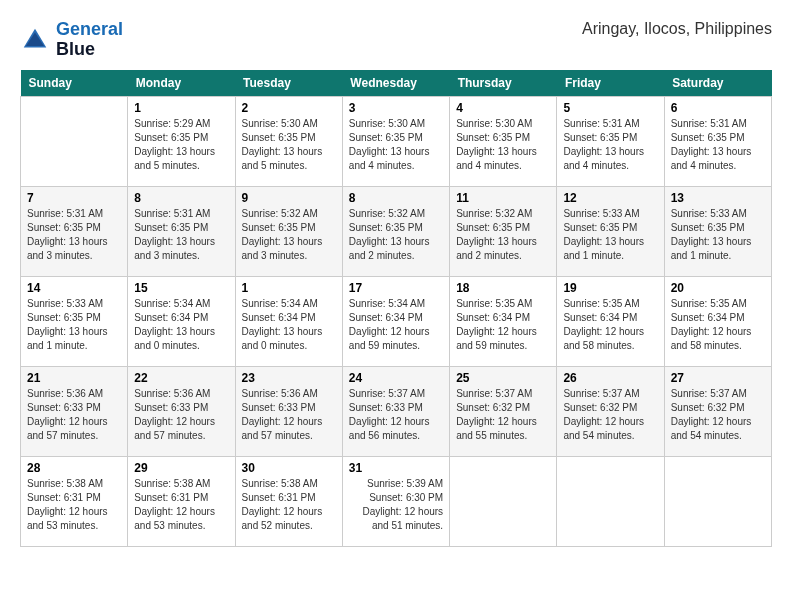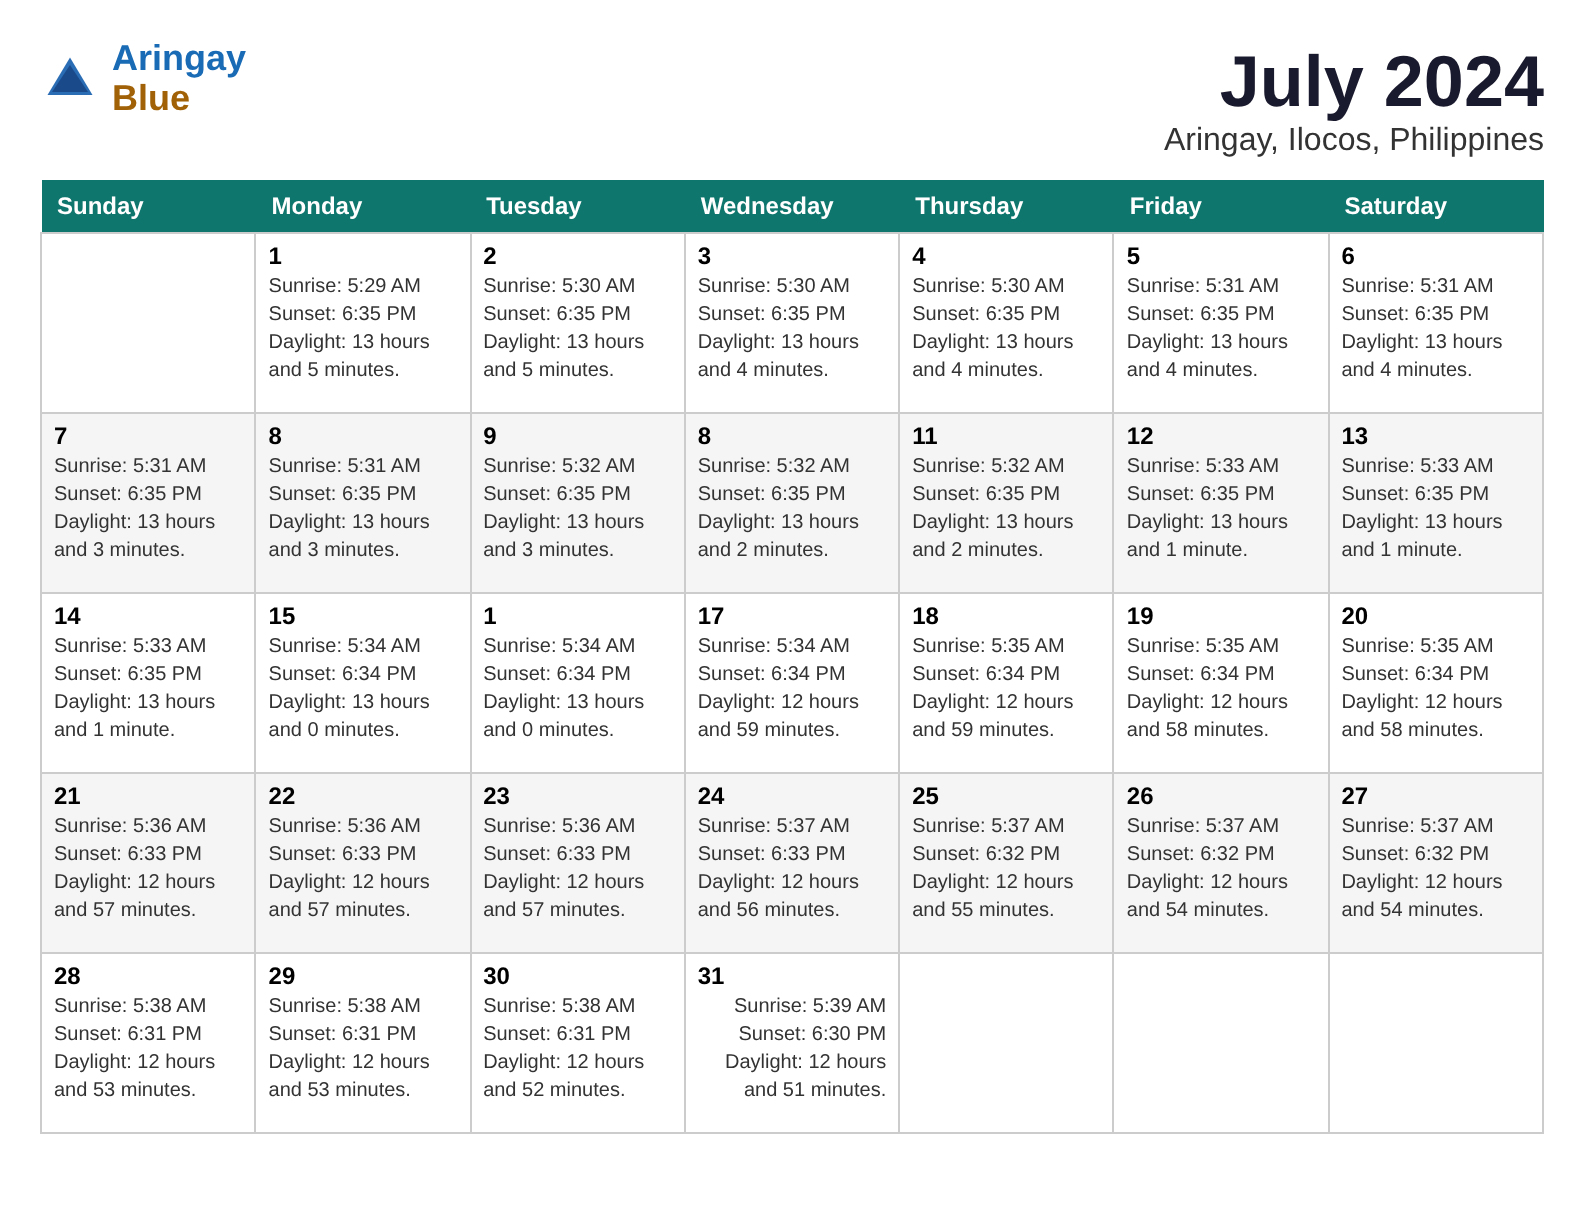--- a/index.html
+++ b/index.html
@@ -89,26 +89,25 @@
 </head>
 <body>
 
 <div class="header-section">
   <div class="logo">
     <svg class="logo-icon" viewBox="0 0 40 40">
       <polygon points="20,5 35,30 5,30" fill="#2a6db5"></polygon>
       <polygon points="20,10 32,28 8,28" fill="#1a4a8a"></polygon>
     </svg>
     <div class="logo-text">
-      <span>Aringay</span><br>
-      <span style="color:#a16207">Blue</span>
+      <span>General</span><br>
+      <span style="color:#0f172a">Blue</span>
     </div>
   </div>
   <div class="title-section">
-    <div class="month-year">July 2024</div>
     <div class="location">Aringay, Ilocos, Philippines</div>
   </div>
 </div>
 
 <table>
   <thead>
     <tr>
     <th>Sunday</th>
         <th>Monday</th>
         <th>Tuesday</th>

